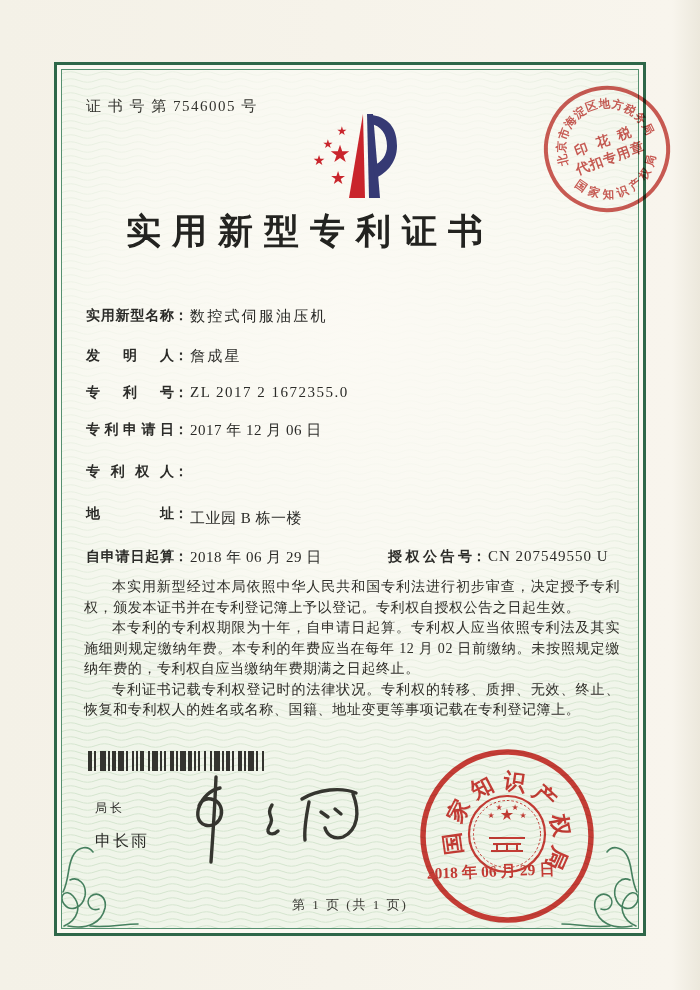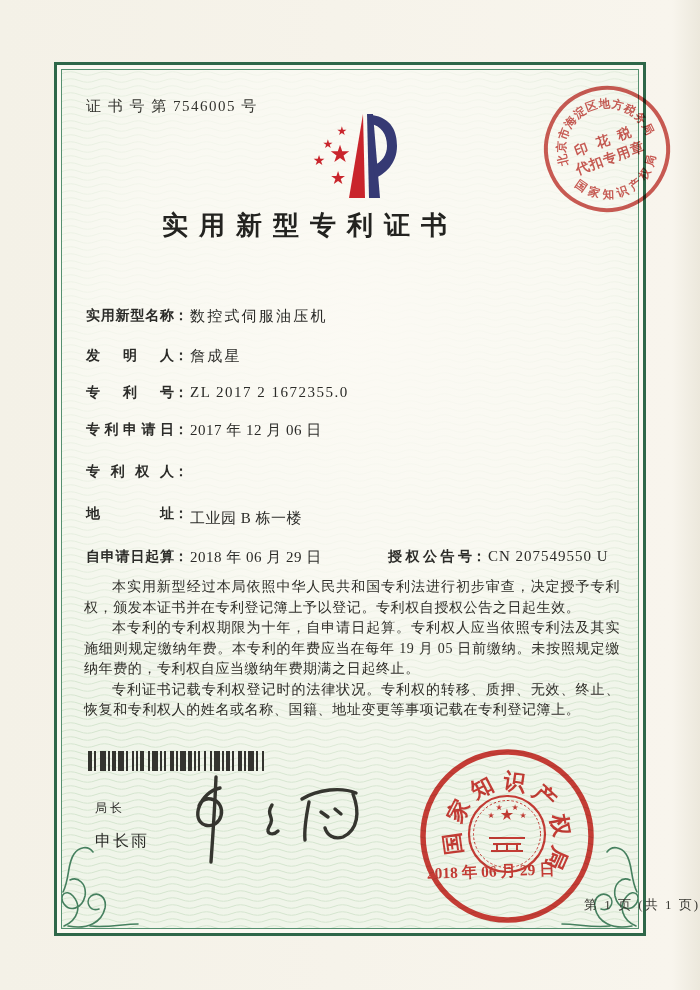--- a/index.html
+++ b/index.html
@@ -12,21 +12,21 @@
          padding:4px;box-sizing:border-box;background:#fbf9f2;}
   .frame-inner{position:relative;width:100%;height:100%;box-sizing:border-box;
          border:1px solid #559070;background:#eef4e8;overflow:hidden;}
   .waves{position:absolute;left:0;top:0;width:100%;height:100%;opacity:.75;}
   .lighten{position:absolute;left:0;top:0;width:100%;height:100%;
          background:radial-gradient(ellipse 78% 55% at 50% 30%,rgba(252,250,244,.97) 0%,rgba(252,250,244,.8) 55%,rgba(252,250,244,.12) 100%);}
   .flourish{position:absolute;bottom:-2px;}
   
   .cert-no{left:86px;top:97px;font-size:15px;letter-spacing:1.5px;color:#33332e;}
   .logo{left:286px;top:108px;}
-  .title{left:0;top:208px;width:620px;text-align:center;font-size:26px;font-weight:700;
+  .title{left:0;top:208px;width:620px;text-align:center;font-size:35px;font-weight:700;
          letter-spacing:11px;color:#232320;}
   
   .row{left:86px;width:540px;display:flex;align-items:flex-start;font-size:15px;}
   .flabel{display:inline-block;width:88px;font-size:14px;font-weight:600;
           text-align:justify;text-align-last:justify;white-space:nowrap;flex:0 0 88px;}
   .fcolon{width:16px;flex:0 0 16px;font-size:14px;font-weight:600;}
   .fval{letter-spacing:2.2px;}
   .fval.tight{letter-spacing:.5px;}
   .addr2{margin-top:4px;}
   
@@ -36,21 +36,21 @@
   
   #barcode{left:88px;top:751px;height:20px;display:flex;align-items:stretch;}
   #barcode i{display:block;height:100%;}
   #barcode i.b{background:#34342f;}
   
   .dir-title{left:95px;top:800px;font-size:12px;letter-spacing:3px;}
   .dir-name{left:95px;top:831px;font-size:16px;letter-spacing:2px;}
   
   .seal{left:415px;top:744px;opacity:.93;mix-blend-mode:multiply;}
   .stamp{left:533px;top:75px;transform:rotate(-20deg);opacity:.88;mix-blend-mode:multiply;z-index:6;}
-  .footer{left:0;top:896px;width:700px;text-align:right;font-size:13px;letter-spacing:2px;color:#3a3a34;}
+  .footer{left:0;top:896px;width:700px;text-align:center;font-size:13px;letter-spacing:2px;color:#3a3a34;}
 </style>
 </head>
 <body>
 
 <div class="page">
 
   <div class="abs frame">
     <div class="frame-inner">
       <svg class="waves" xmlns="http://www.w3.org/2000/svg">
         <defs>
@@ -136,21 +136,21 @@
     <span class="fval tight">2018 年 06 月 29 日</span>
   </div>
   <div class="abs row" style="top:548px;left:388px;width:240px">
     <span class="flabel" style="width:84px;flex-basis:84px">授权公告号</span>
       <span class="fcolon">：</span>
     <span class="fval" style="letter-spacing:1px">CN 207549550 U</span>
   </div>
 
   <div class="abs paras">
     <p>本实用新型经过本局依照中华人民共和国专利法进行初步审查，决定授予专利权，颁发本证书并在专利登记簿上予以登记。专利权自授权公告之日起生效。</p>
-    <p>本专利的专利权期限为十年，自申请日起算。专利权人应当依照专利法及其实施细则规定缴纳年费。本专利的年费应当在每年 19 月 05 日前缴纳。未按照规定缴纳年费的，专利权自应当缴纳年费期满之日起终止。</p>
+    <p>本专利的专利权期限为十年，自申请日起算。专利权人应当依照专利法及其实施细则规定缴纳年费。本专利的年费应当在每年 12 月 02 日前缴纳。未按照规定缴纳年费的，专利权自应当缴纳年费期满之日起终止。</p>
     <p>专利证书记载专利权登记时的法律状况。专利权的转移、质押、无效、终止、恢复和专利权人的姓名或名称、国籍、地址变更等事项记载在专利登记簿上。</p>
   </div>
 
   <div class="abs" id="barcode">
       <i class="b" style="width: 4px;"></i>
       <i style="width: 2px;"></i>
       <i class="b" style="width: 2px;"></i>
       <i style="width: 4px;"></i>
       <i class="b" style="width: 6px;"></i>
       <i style="width: 2px;"></i>

